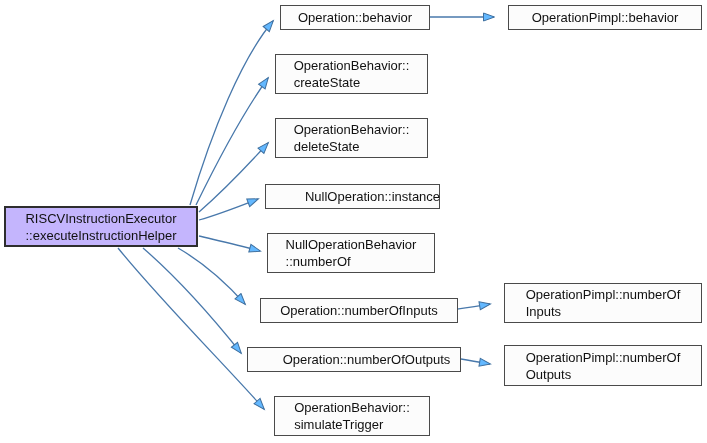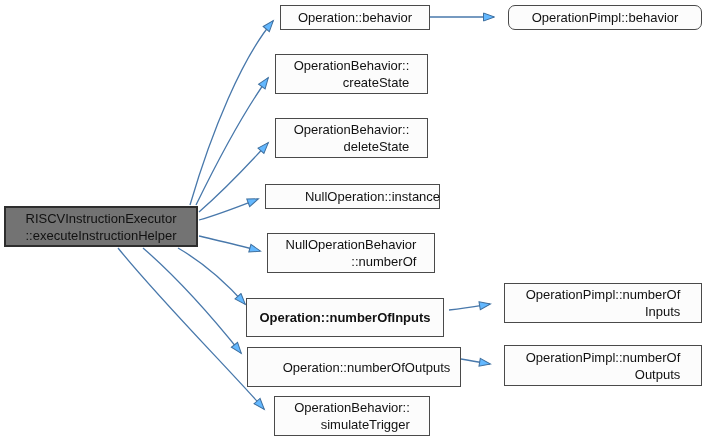--- a/index.html
+++ b/index.html
@@ -25,40 +25,40 @@
     position: absolute;
     box-sizing: border-box;
     background: #fcfcfc;
     border: 1px solid #4a4a4a;
     color: #111111;
     font-size: 13px;
     line-height: 17px;
     display: flex;
     align-items: center;
     justify-content: center;
-    text-align: right;
+    text-align: left;
     white-space: pre-line;
     cursor: pointer;
   }
   .node.root {
-    background: #737373;
+    background: #c4b5fd;
     border: 2px solid #2e2e2e;
     cursor: default;
   }
   
   #n-root            { left: 4px;   top: 206px; width: 194px; height: 41px; }
   #n-behavior        { left: 280px; top: 5px;   width: 150px; height: 25px; }
   #n-createState     { left: 275px; top: 54px;  width: 153px; height: 40px; }
   #n-deleteState     { left: 275px; top: 118px; width: 153px; height: 40px; }
   #n-nullOpInst      { left: 265px; top: 184px; width: 175px; height: 25px; padding-left: 40px; }
   #n-nullOpBehInst   { left: 267px; top: 233px; width: 168px; height: 40px; }
-  #n-numInputs       { left: 246px; top: 298px; width: 198px; height: 39px; font-weight: bold; }
-  #n-numOutputs      { left: 247px; top: 347px; width: 214px; height: 40px; padding-left: 25px; }
+  #n-numInputs       { left: 260px; top: 298px; width: 198px; height: 25px; }
+  #n-numOutputs      { left: 247px; top: 347px; width: 214px; height: 25px; padding-left: 25px; }
   #n-simTrigger      { left: 274px; top: 396px; width: 156px; height: 40px; }
-  #n-pimplBehavior   { left: 508px; top: 5px;   width: 194px; height: 25px; border-radius: 7px; }
+  #n-pimplBehavior   { left: 508px; top: 5px;   width: 194px; height: 25px; }
   #n-pimplNumInputs  { left: 504px; top: 283px; width: 198px; height: 40px; }
   #n-pimplNumOutputs { left: 504px; top: 345px; width: 198px; height: 41px; }
   .edge {
     fill: none;
     stroke: #4878ab;
     stroke-width: 1.3;
   }
 </style>
 </head>
 <body>

